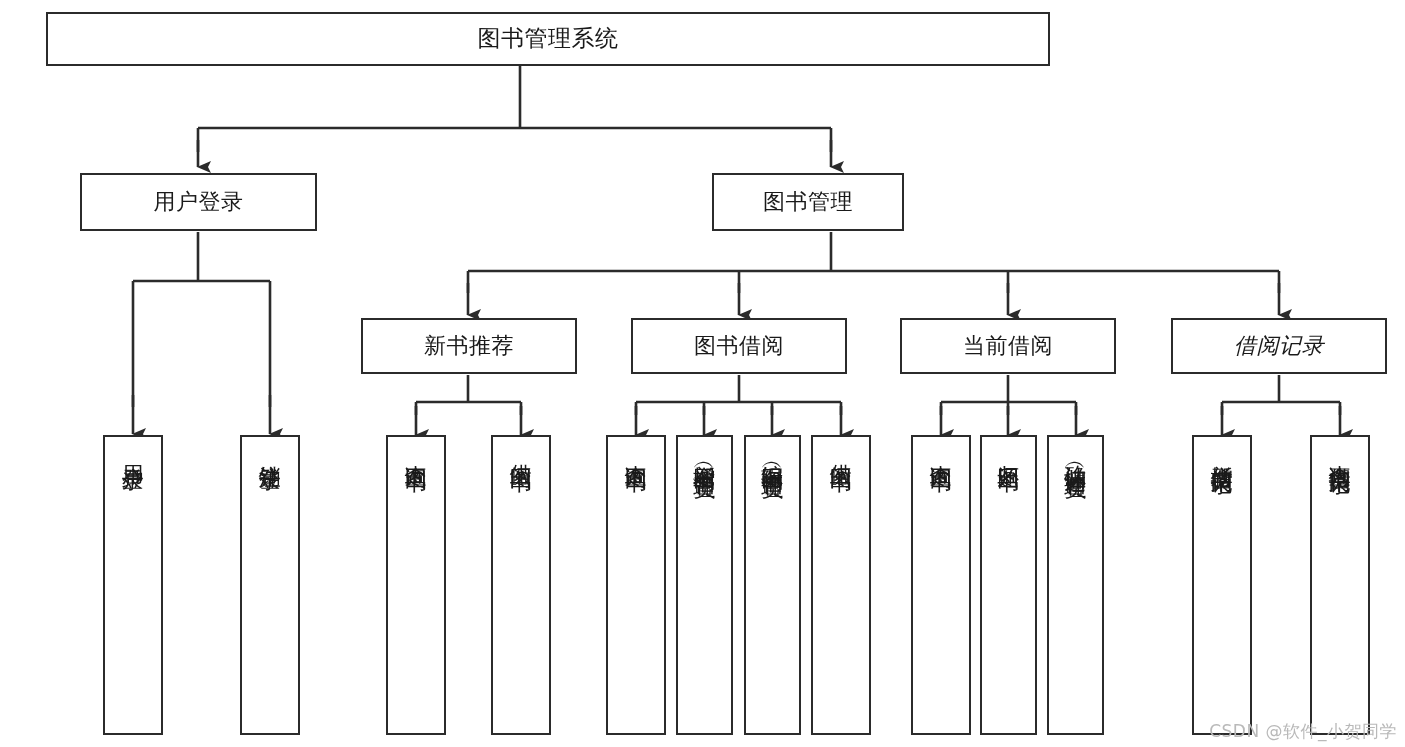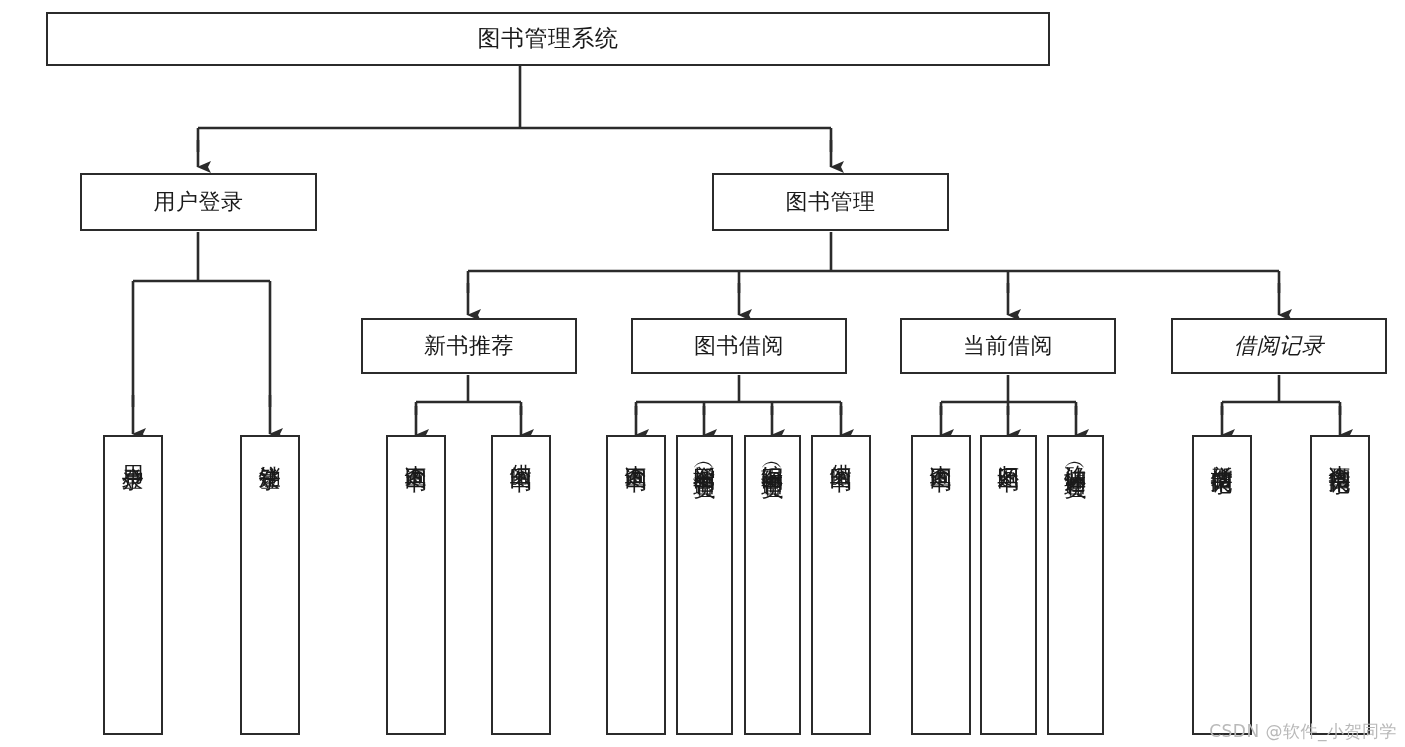--- a/index.html
+++ b/index.html
@@ -160,21 +160,21 @@
   </svg>
 
   <div class="node horiz root" style="left:18px; top:12px; width:1004px; height:54px;margin-left:28px;">
     <span class="lbl">图书管理系统</span>
   </div>
 
   <div class="node horiz" style="left:80px; top:173px; width:237px; height:58px;">
     <span class="lbl">用户登录</span>
   </div>
 
-  <div class="node horiz" style="left:712px; top:173px; width:237px; height:58px;">
+  <div class="node horiz" style="left:712px; top:173px; width:192px; height:58px;">
     <span class="lbl">图书管理</span>
   </div>
 
   <div class="node horiz" style="left:361px; top:318px; width:216px; height:56px;font-family:Liberation Serif, serif;">
     <span class="lbl">新书推荐</span>
   </div>
 
   <div class="node horiz" style="left:900px; top:318px; width:216px; height:56px;">
     <span class="lbl">当前借阅</span>
   </div>

